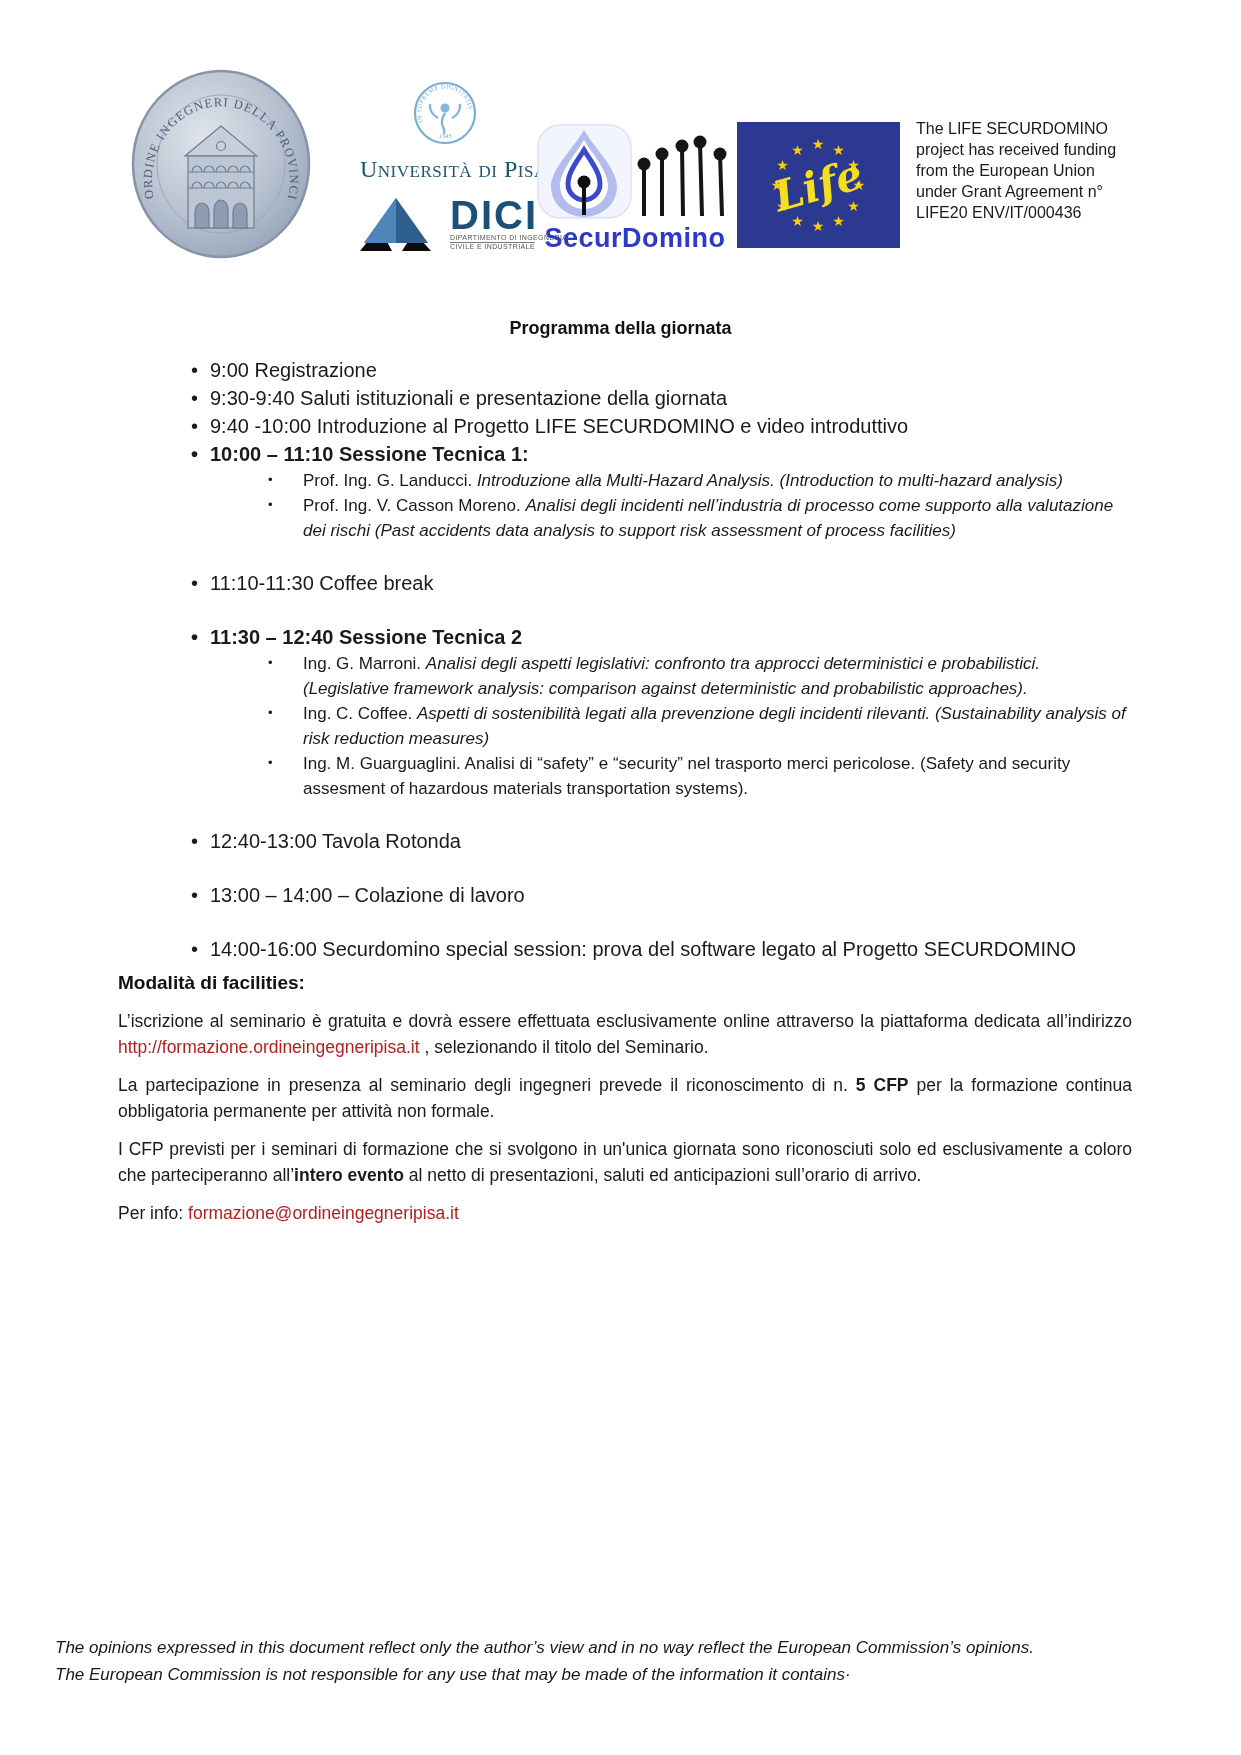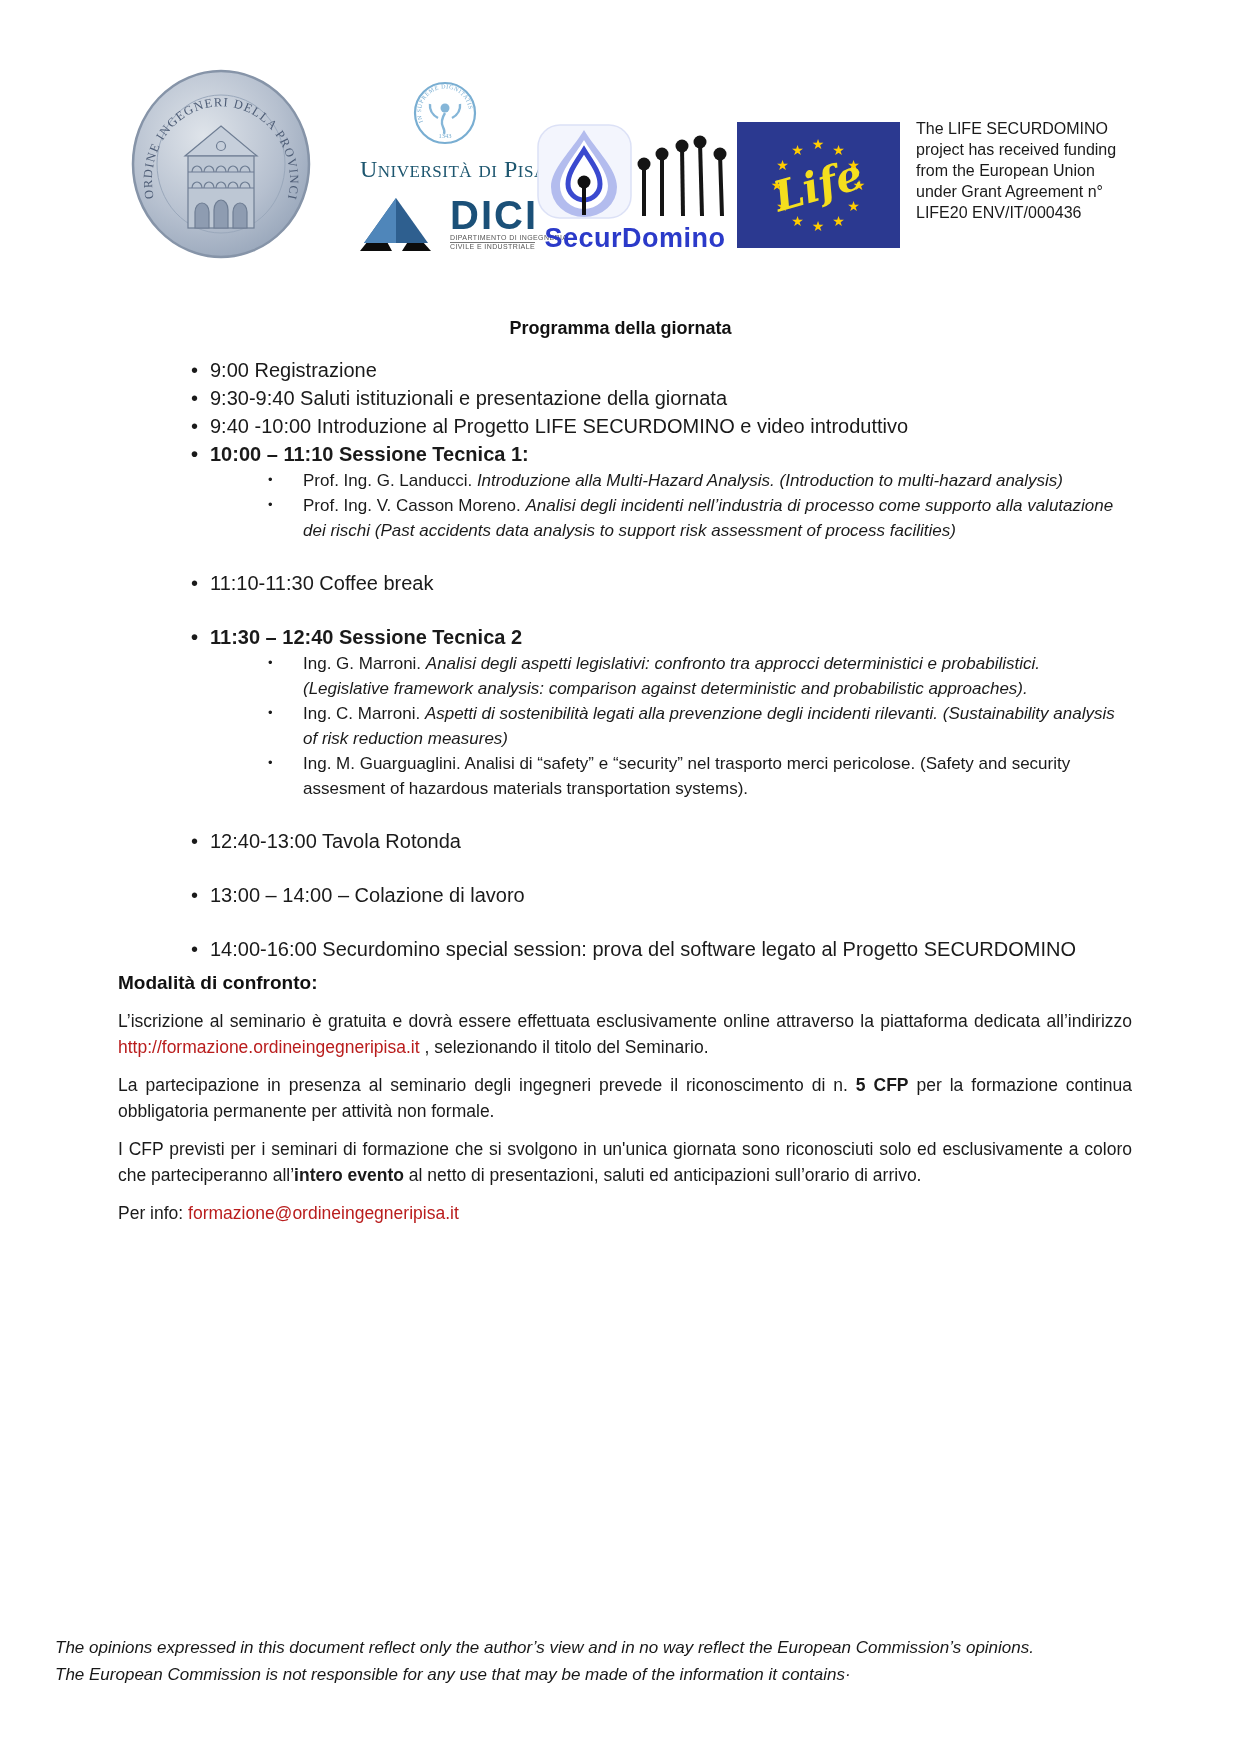--- a/index.html
+++ b/index.html
@@ -171,29 +171,29 @@
   <div id="schedule">
       <div class="item l1"><span class="bullet">•</span><span><span>9:00 Registrazione</span></span></div>
       <div class="item l1"><span class="bullet">•</span><span><span>9:30-9:40 Saluti istituzionali e presentazione della giornata</span></span></div>
       <div class="item l1"><span class="bullet">•</span><span><span>9:40 -10:00 Introduzione al Progetto LIFE SECURDOMINO e video introduttivo</span></span></div>
       <div class="item l1 b"><span class="bullet">•</span><span><span>10:00 – 11:10 Sessione Tecnica 1:</span></span></div>
       <div class="item l2"><span class="bullet">•</span><span><span>Prof. Ing. G. Landucci. </span><span class="i">Introduzione alla Multi-Hazard Analysis. (Introduction to multi-hazard analysis)</span></span></div>
       <div class="item l2"><span class="bullet">•</span><span><span>Prof. Ing. V. Casson Moreno. </span><span class="i">Analisi degli incidenti nell’industria di processo come supporto alla valutazione dei rischi (Past accidents data analysis to support risk assessment of process facilities)</span></span></div>
       <div class="item l1 gap"><span class="bullet">•</span><span><span>11:10-11:30 Coffee break</span></span></div>
       <div class="item l1 gap b"><span class="bullet">•</span><span><span>11:30 – 12:40 Sessione Tecnica 2</span></span></div>
       <div class="item l2"><span class="bullet">•</span><span><span>Ing. G. Marroni. </span><span class="i">Analisi degli aspetti legislativi: confronto tra approcci deterministici e probabilistici. (Legislative framework analysis: comparison against deterministic and probabilistic approaches).</span></span></div>
-      <div class="item l2"><span class="bullet">•</span><span><span>Ing. C. Marroni. </span><span class="i">Aspetti di sostenibilità legati alla prevenzione degli incidenti rilevanti. (Sustainability analysis of risk reduction measures)</span></span></div>
+      <div class="item l2"><span class="bullet">•</span><span><span>Ing. C. Coffee. </span><span class="i">Aspetti di sostenibilità legati alla prevenzione degli incidenti rilevanti. (Sustainability analysis of risk reduction measures)</span></span></div>
       <div class="item l2"><span class="bullet">•</span><span><span>Ing. M. Guarguaglini. Analisi di “safety” e “security” nel trasporto merci pericolose. (Safety and security assesment of hazardous materials transportation systems).</span></span></div>
       <div class="item l1 gap"><span class="bullet">•</span><span><span>12:40-13:00 Tavola Rotonda</span></span></div>
       <div class="item l1 gap"><span class="bullet">•</span><span><span>13:00 – 14:00 – Colazione di lavoro</span></span></div>
       <div class="item l1 gap"><span class="bullet">•</span><span><span>14:00-16:00 Securdomino special session: prova del software legato al Progetto SECURDOMINO</span></span></div>
     </div>
 
   <div id="registration">
-    <h2>Modalità di confronto:</h2>
+    <h2>Modalità di facilities:</h2>
     <div>
         <p class="just"><span>L’iscrizione al seminario è gratuita e dovrà essere effettuata esclusivamente online attraverso la piattaforma dedicata all’indirizzo </span><a href="#" class="lnk">http://formazione.ordineingegneripisa.it</a><span> , selezionando il titolo del Seminario.</span></p>
         <p class="just"><span>La partecipazione in presenza al seminario degli ingegneri prevede il riconoscimento di n. </span><span class="b">5 CFP</span><span> per la formazione continua obbligatoria permanente per attività non formale.</span></p>
         <p class="just"><span>I CFP previsti per i seminari di formazione che si svolgono in un'unica giornata sono riconosciuti solo ed esclusivamente a coloro che parteciperanno all’</span><span class="b">intero evento</span><span> al netto di presentazioni, saluti ed anticipazioni sull’orario di arrivo.</span></p>
         <p><span>Per info:  </span><a href="#" class="lnk">formazione@ordineingegneripisa.it</a></p>
       </div>
   </div>
 
   <div id="footer">
       <div>The opinions expressed in this document reflect only the author’s view and in no way reflect the European Commission’s opinions.</div>

